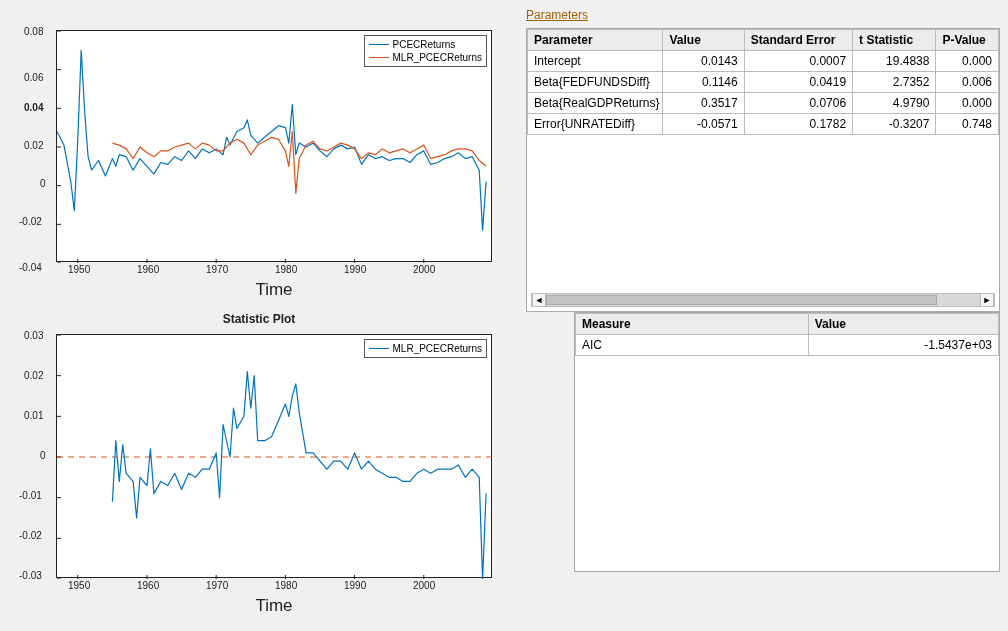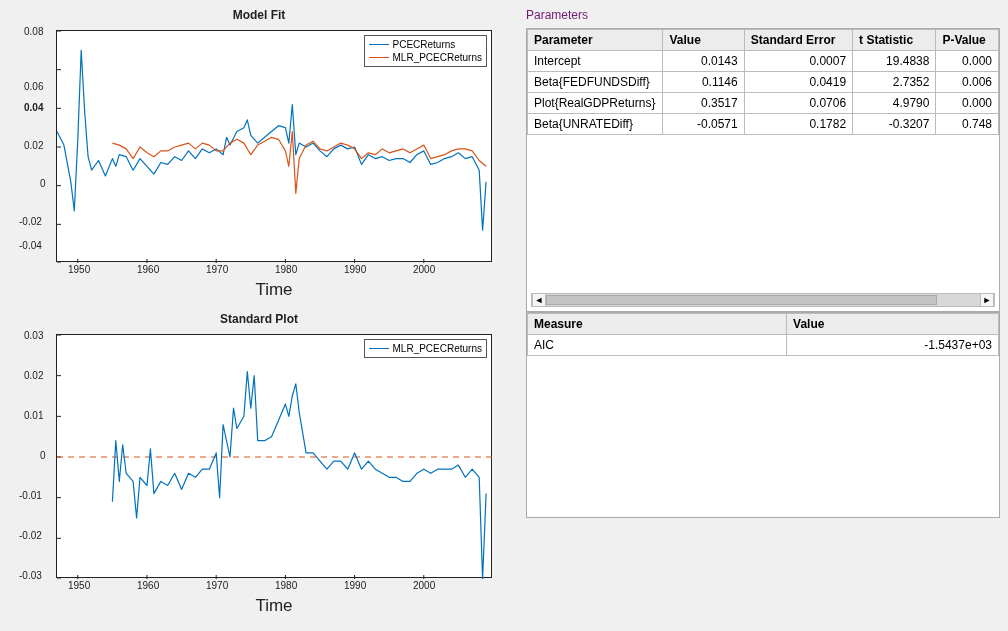--- a/index.html
+++ b/index.html
@@ -23,23 +23,24 @@
   }
   .panel-left {
     position: relative;
   }
   .panel-right {
     position: relative;
     padding: 4px 8px 4px 8px;
   }
   .section-title {
     font-size: 12px;
-    color: #701a75;
+    color: #a16207;
     margin-bottom: 6px;
     font-weight: normal;
+    text-decoration: underline;
   }
   .chart-title {
     position: absolute;
     top: 4px;
     left: 0; right: 0;
     text-align: center;
     font-weight: bold;
     font-size: 12px;
     color: #222;
   }
@@ -130,29 +131,28 @@
     border: 1px solid #aaa;
   }
   svg { display: block; }
 </style>
 </head>
 <body>
 
 <div class="grid">
 
   <div class="panel-left">
-    <div class="chart-title">Model Fit</div>
 
     <div class="tick" style="left:20px; top:22px;">0.08</div>
-    <div class="tick" style="left:20px; top:77px;">0.06</div>
+    <div class="tick" style="left:20px; top:68px;">0.06</div>
     <div class="tick" style="left:20px; top:98px;font-weight:bold;">0.04</div>
     <div class="tick" style="left:20px; top:136px;">0.02</div>
     <div class="tick" style="left:36px; top:174px;">0</div>
     <div class="tick" style="left:15px; top:212px;">-0.02</div>
-    <div class="tick" style="left:15px; top:236px;">-0.04</div>
+    <div class="tick" style="left:15px; top:258px;">-0.04</div>
 
     <div class="plot-area" style="left:52px; top:26px; width:436px; height:232px;">
       <svg id="svg-top" width="436" height="232">
           <line x1="20.76190476190476" x2="20.76190476190476" y1="232" y2="228" stroke="#222" stroke-width="1"></line>
           <line x1="89.96825396825396" x2="89.96825396825396" y1="232" y2="228" stroke="#222" stroke-width="1"></line>
           <line x1="159.17460317460316" x2="159.17460317460316" y1="232" y2="228" stroke="#222" stroke-width="1"></line>
           <line x1="228.38095238095238" x2="228.38095238095238" y1="232" y2="228" stroke="#222" stroke-width="1"></line>
           <line x1="297.58730158730157" x2="297.58730158730157" y1="232" y2="228" stroke="#222" stroke-width="1"></line>
           <line x1="366.7936507936508" x2="366.7936507936508" y1="232" y2="228" stroke="#222" stroke-width="1"></line>
           <line x1="0" x2="4" y1="232" y2="232" stroke="#222" stroke-width="1"></line>
@@ -215,47 +215,47 @@
               <td class="num">0.000</td>
             </tr>
             <tr>
               <td>Beta{FEDFUNDSDiff}</td>
               <td class="num">0.1146</td>
               <td class="num">0.0419</td>
               <td class="num">2.7352</td>
               <td class="num">0.006</td>
             </tr>
             <tr>
-              <td>Plot{RealGDPReturns}</td>
+              <td>Beta{RealGDPReturns}</td>
               <td class="num">0.3517</td>
               <td class="num">0.0706</td>
               <td class="num">4.9790</td>
               <td class="num">0.000</td>
             </tr>
             <tr>
-              <td>Beta{UNRATEDiff}</td>
+              <td>Error{UNRATEDiff}</td>
               <td class="num">-0.0571</td>
               <td class="num">0.1782</td>
               <td class="num">-0.3207</td>
               <td class="num">0.748</td>
             </tr>
           </tbody>
       </table>
       <div class="hscroll">
         <div class="arrow">◄</div>
         <div class="track">
             <div class="thumb"></div>
           </div>
         <div class="arrow">►</div>
       </div>
     </div>
   </div>
 
   <div class="panel-left">
-    <div class="chart-title">Standard Plot</div>
+    <div class="chart-title">Statistic Plot</div>
     <div class="tick" style="left:20px; top:22px;">0.03</div>
     <div class="tick" style="left:20px; top:62px;">0.02</div>
     <div class="tick" style="left:20px; top:102px;">0.01</div>
     <div class="tick" style="left:36px; top:142px;">0</div>
     <div class="tick" style="left:15px; top:182px;">-0.01</div>
     <div class="tick" style="left:15px; top:222px;">-0.02</div>
     <div class="tick" style="left:15px; top:262px;">-0.03</div>
 
     <div class="plot-area" style="left:52px; top:26px; width:436px; height:244px;">
       <svg id="svg-bot" width="436" height="244">
@@ -285,21 +285,21 @@
     <div class="tick" style="top:272px; left:64px;">1950</div>
     <div class="tick" style="top:272px; left:133px;">1960</div>
     <div class="tick" style="top:272px; left:202px;">1970</div>
     <div class="tick" style="top:272px; left:271px;">1980</div>
     <div class="tick" style="top:272px; left:340px;">1990</div>
     <div class="tick" style="top:272px; left:409px;">2000</div>
     <div class="xlab" style="top:288px; left:52px; width:436px;">Time</div>
   </div>
 
   <div class="panel-right">
-    <div class="table-wrap" style="height:206px;">
+    <div class="table-wrap" style="height:260px;margin-left:48px;">
       <table>
         <colgroup>
             <col style="width:55%">
             <col style="width:45%">
           </colgroup>
         <thead>
           <tr>
             <th>Measure</th>
             <th>Value</th>
           </tr>

